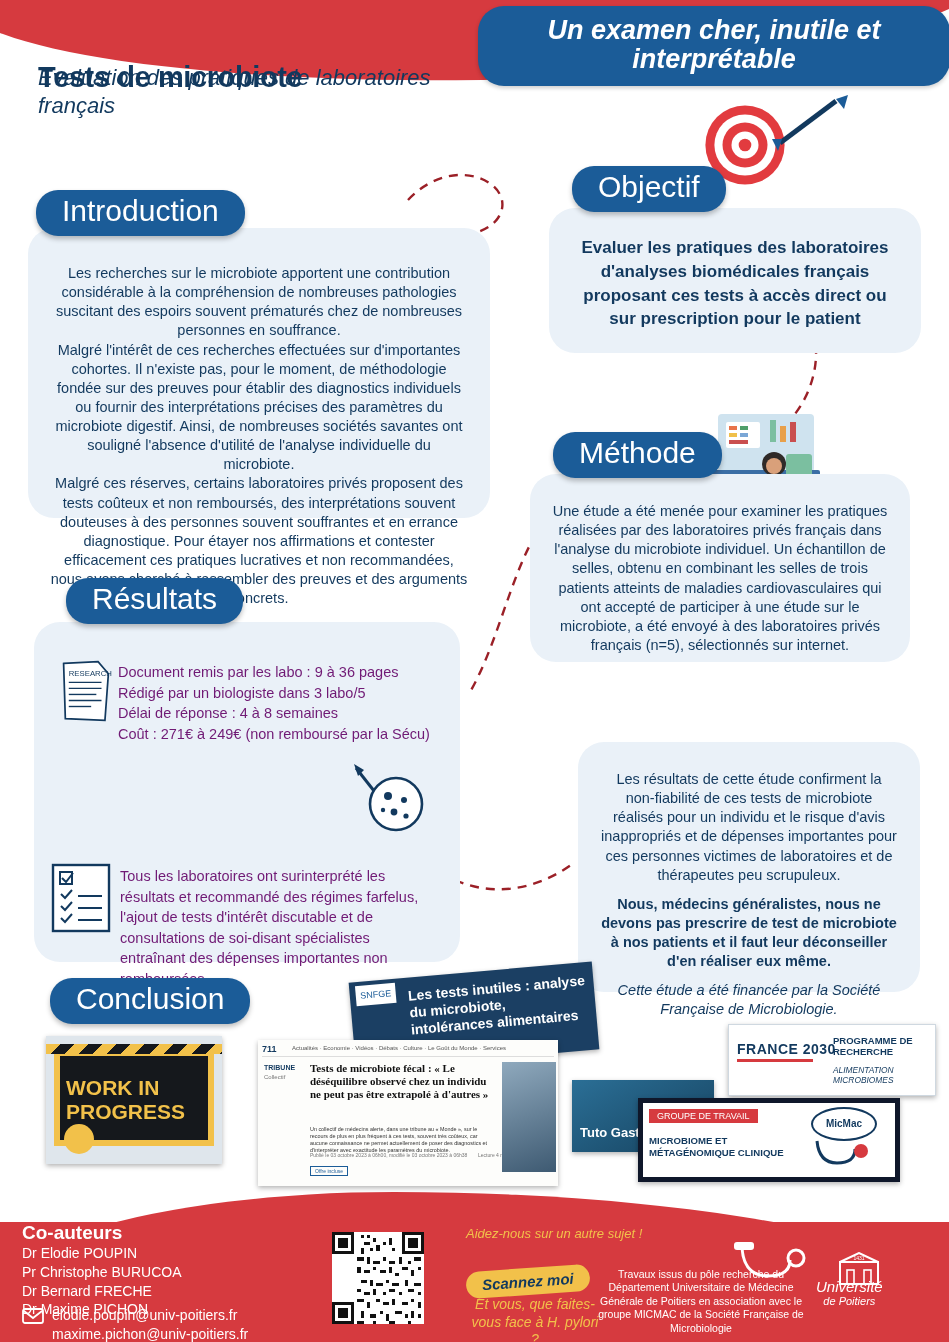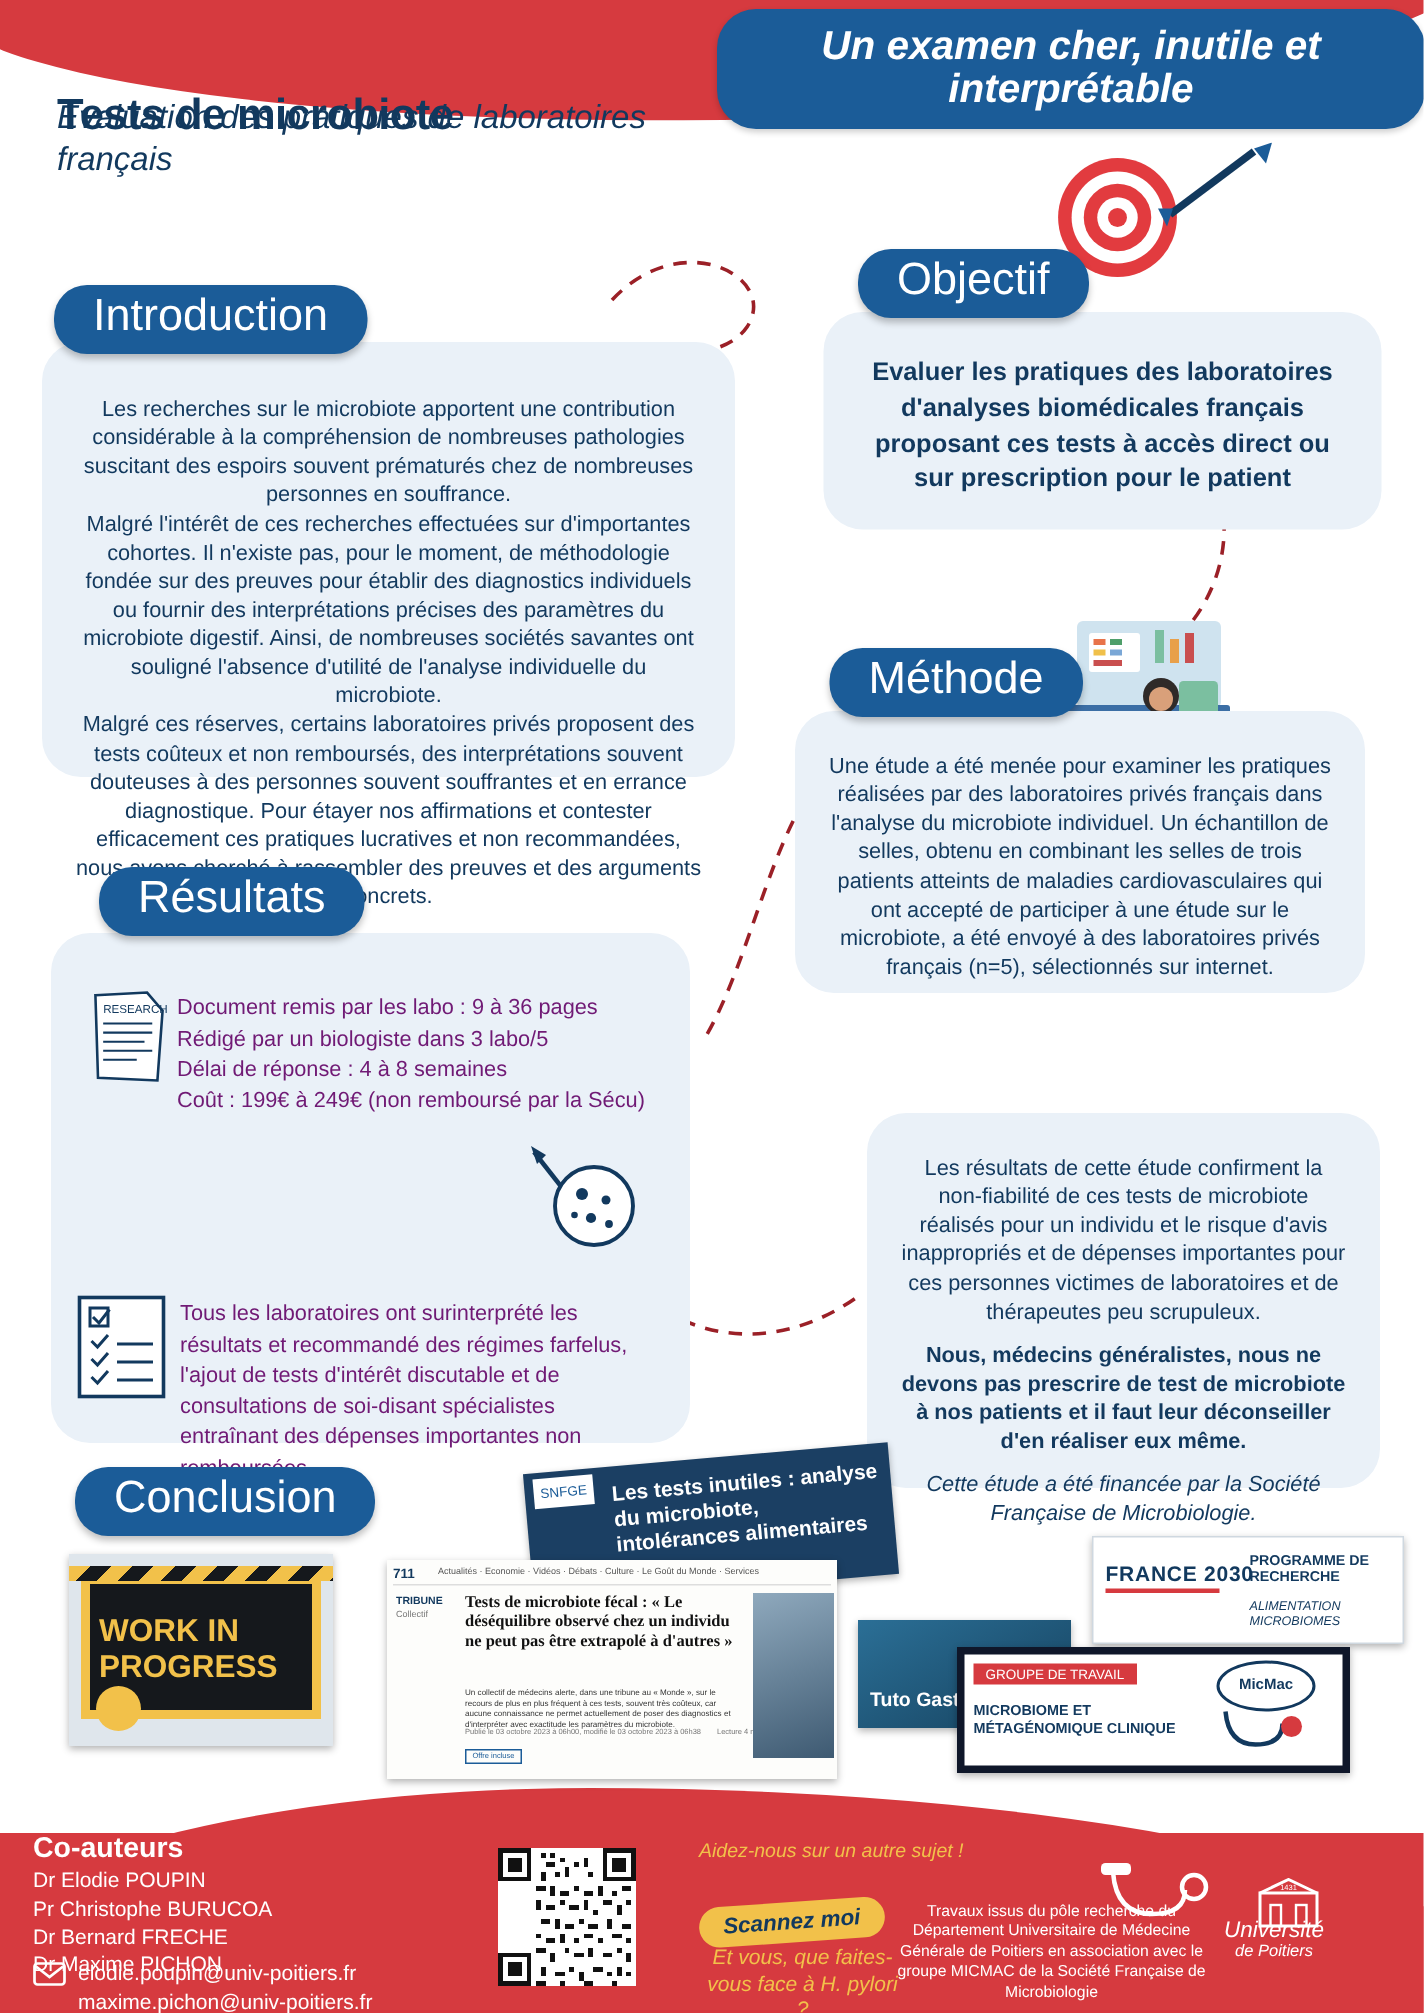--- a/index.html
+++ b/index.html
@@ -180,21 +180,21 @@
     <line x1="10" y1="33" x2="48" y2="33" stroke="#12395e" stroke-width="1.6"></line>
     <line x1="10" y1="40" x2="42" y2="40" stroke="#12395e" stroke-width="1.6"></line>
     <line x1="10" y1="47" x2="48" y2="47" stroke="#12395e" stroke-width="1.6"></line>
     <line x1="10" y1="54" x2="36" y2="54" stroke="#12395e" stroke-width="1.6"></line>
   </svg>
 
   <div class="res-block" style="left:118px;top:662px;width:340px;text-align:left;">
     <div>Document remis par les labo : 9 à 36 pages</div>
     <div>Rédigé par un biologiste dans 3 labo/5</div>
     <div>Délai de réponse : 4 à 8 semaines</div>
-    <div>Coût : 199€ à 249€ (non remboursé par la Sécu)</div>
+    <div>Coût : 271€ à 249€ (non remboursé par la Sécu)</div>
   </div>
 
   <svg class="petri" viewBox="0 0 80 78">
     <line x1="8" y1="6" x2="30" y2="34" stroke="#12395e" stroke-width="3"></line>
     <polygon points="6,2 16,8 10,14" fill="#12395e"></polygon>
     <circle cx="48" cy="42" r="26" fill="#fff" stroke="#12395e" stroke-width="2.6"></circle>
     <circle cx="40" cy="34" r="4" fill="#12395e"></circle>
     <circle cx="56" cy="38" r="3" fill="#12395e"></circle>
     <circle cx="46" cy="50" r="3.4" fill="#12395e"></circle>
     <circle cx="58" cy="54" r="2.6" fill="#12395e"></circle>

